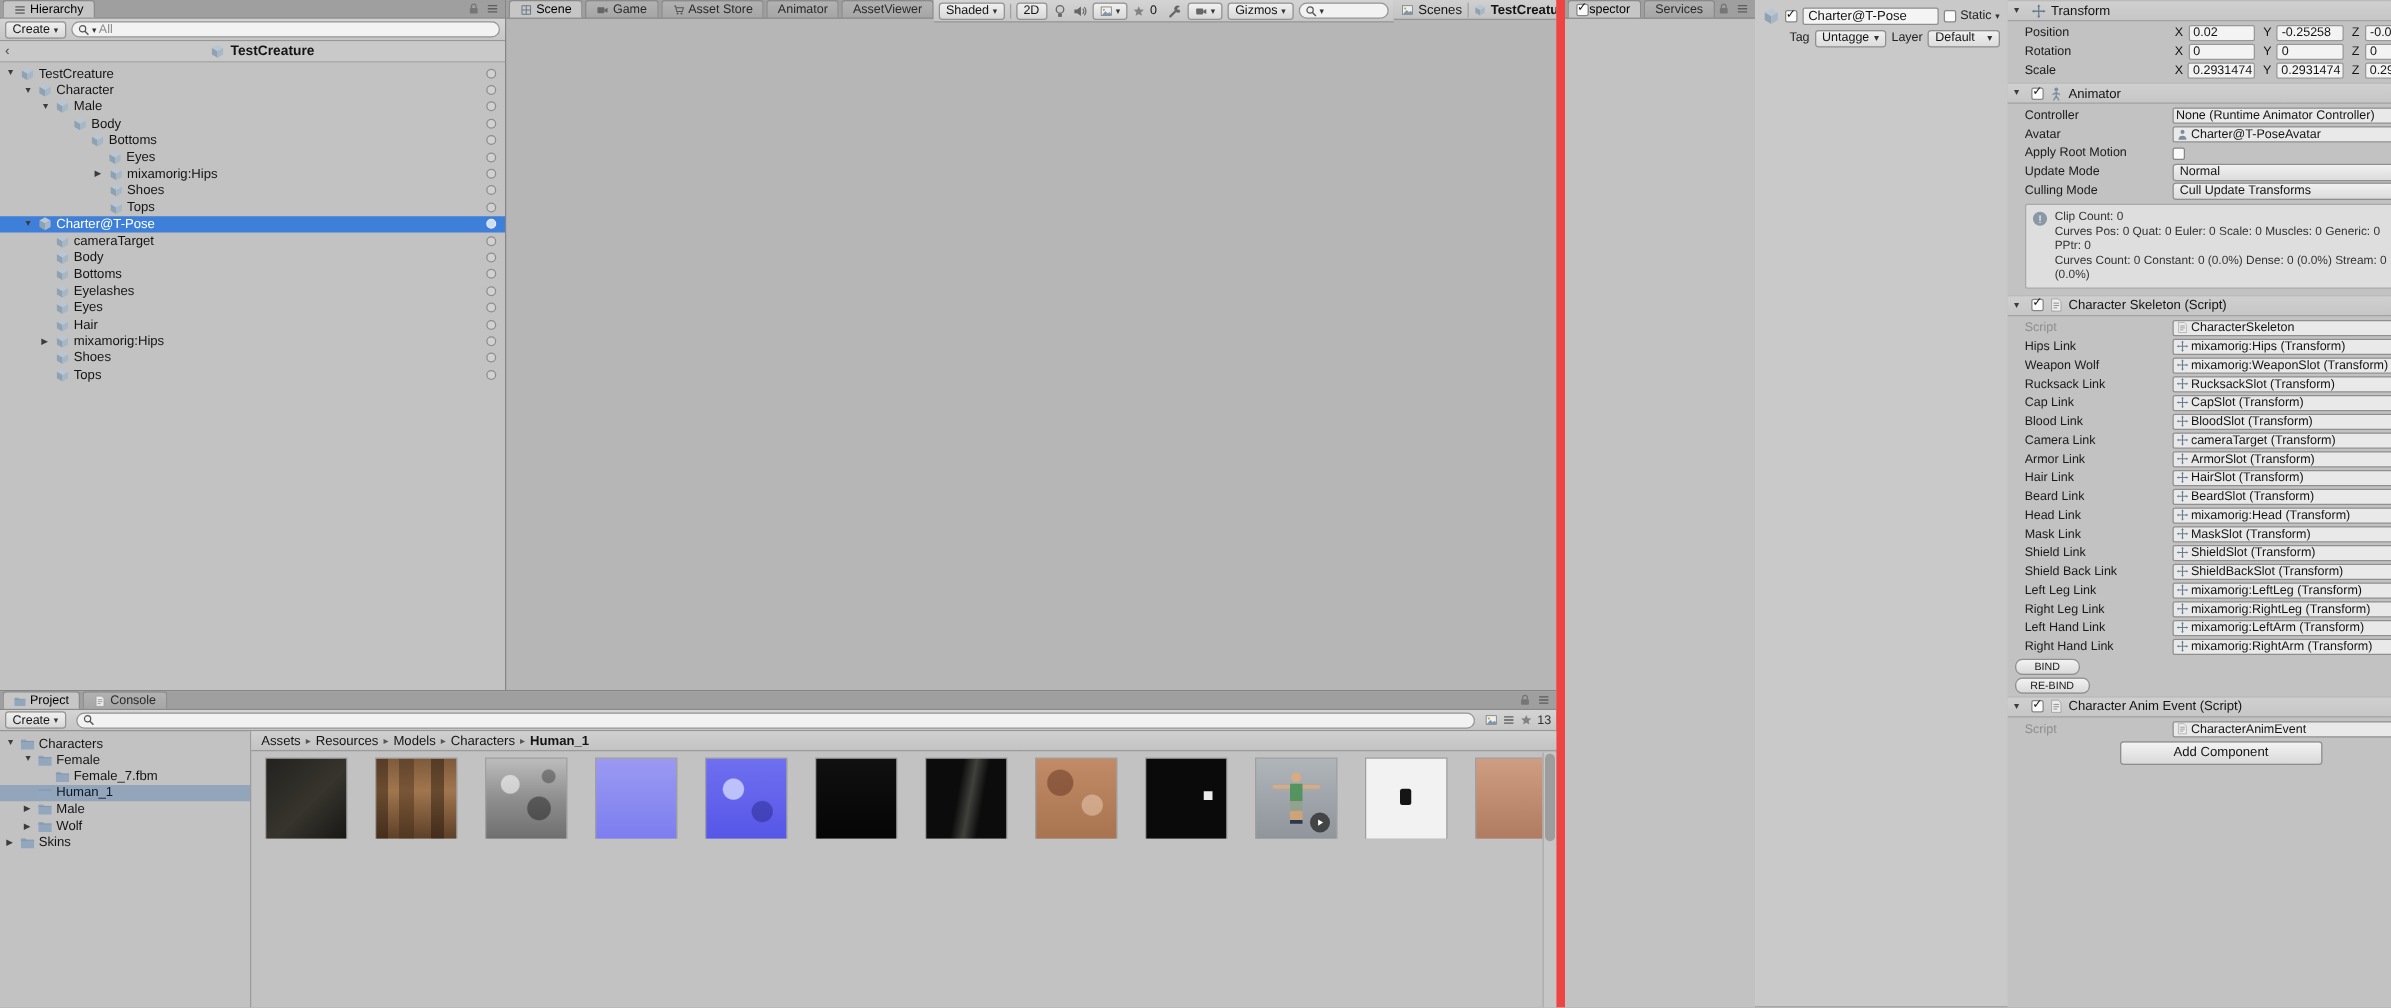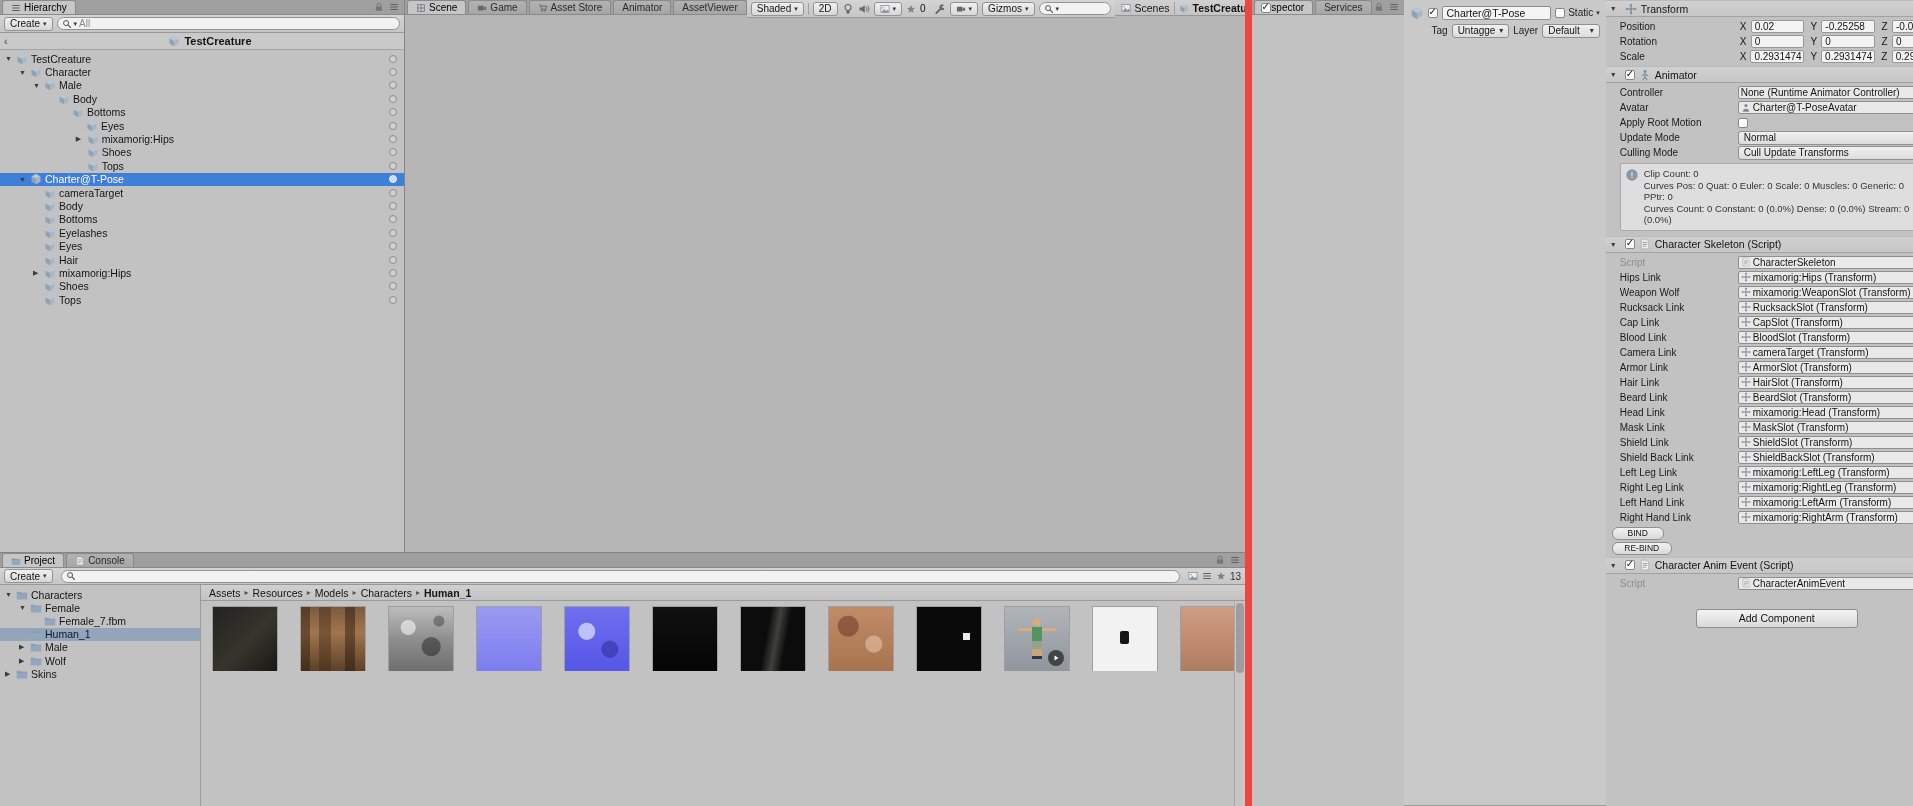--- a/index.html
+++ b/index.html
@@ -98,21 +98,21 @@
 .hicons{margin-left:auto;display:flex;gap:3px;align-items:center}
 .irow{display:flex;align-items:center;height:15px;padding-left:14px;gap:2px}
 .ilabel{width:116px;font-size:10px;flex:none;white-space:nowrap;overflow:hidden;color:#1a1a1a}
 .ilabel.dis,.dis{color:#8e8e8e}
 .axislbl{width:11px;text-align:center;font-size:10px}
 .numfield{width:54px;height:13px;background:#f3f3f3;border:1px solid #989898;border-radius:2px;padding:0 3px;font-size:10px;display:flex;align-items:center;margin-right:2px}
 .objfield{width:188px;height:13px;background:#e9e9e9;border:1px solid #8f8f8f;border-radius:2px;display:flex;align-items:center;gap:2px;padding:0 1px 0 2px;font-size:10px}
 .objfield .txt{flex:1;white-space:nowrap;overflow:hidden;min-width:0}
 .helpbox{margin:3px 0 5px 14px;width:306px;background:#dedede;border:1px solid #a9a9a9;border-radius:2px;display:flex;gap:5px;padding:4px;font-size:9.5px;line-height:11.5px;color:#333}
 .minibtn{width:52px;height:13px;margin:2px 0 0 6px;background:linear-gradient(#f2f2f2,#d9d9d9);border:1px solid #8f8f8f;border-radius:6px;font-size:8.5px;display:flex;align-items:center;justify-content:center}
-.addcomp{width:162px;height:19px;margin:18px auto 10px;background:linear-gradient(#f3f3f3,#d9d9d9);border:1px solid #8e8e8e;border-radius:3px;display:flex;align-items:center;justify-content:center;font-size:10.5px}
+.addcomp{width:162px;height:19px;margin:2px auto 10px;background:linear-gradient(#f3f3f3,#d9d9d9);border:1px solid #8e8e8e;border-radius:3px;display:flex;align-items:center;justify-content:center;font-size:10.5px}
 .gap2{height:2px}
 </style>
 </head>
 <body>
 
 <svg width="0" height="0" style="position:absolute">
 <defs>
 <symbol id="i-cube" viewBox="0 0 16 16">
         <path d="M8 1 L14 4.5 L8 8 L2 4.5 Z" fill="#b9c6d2"></path>
         <path d="M2 4.5 L8 8 L8 15 L2 11.5 Z" fill="#8fa2b4"></path>

